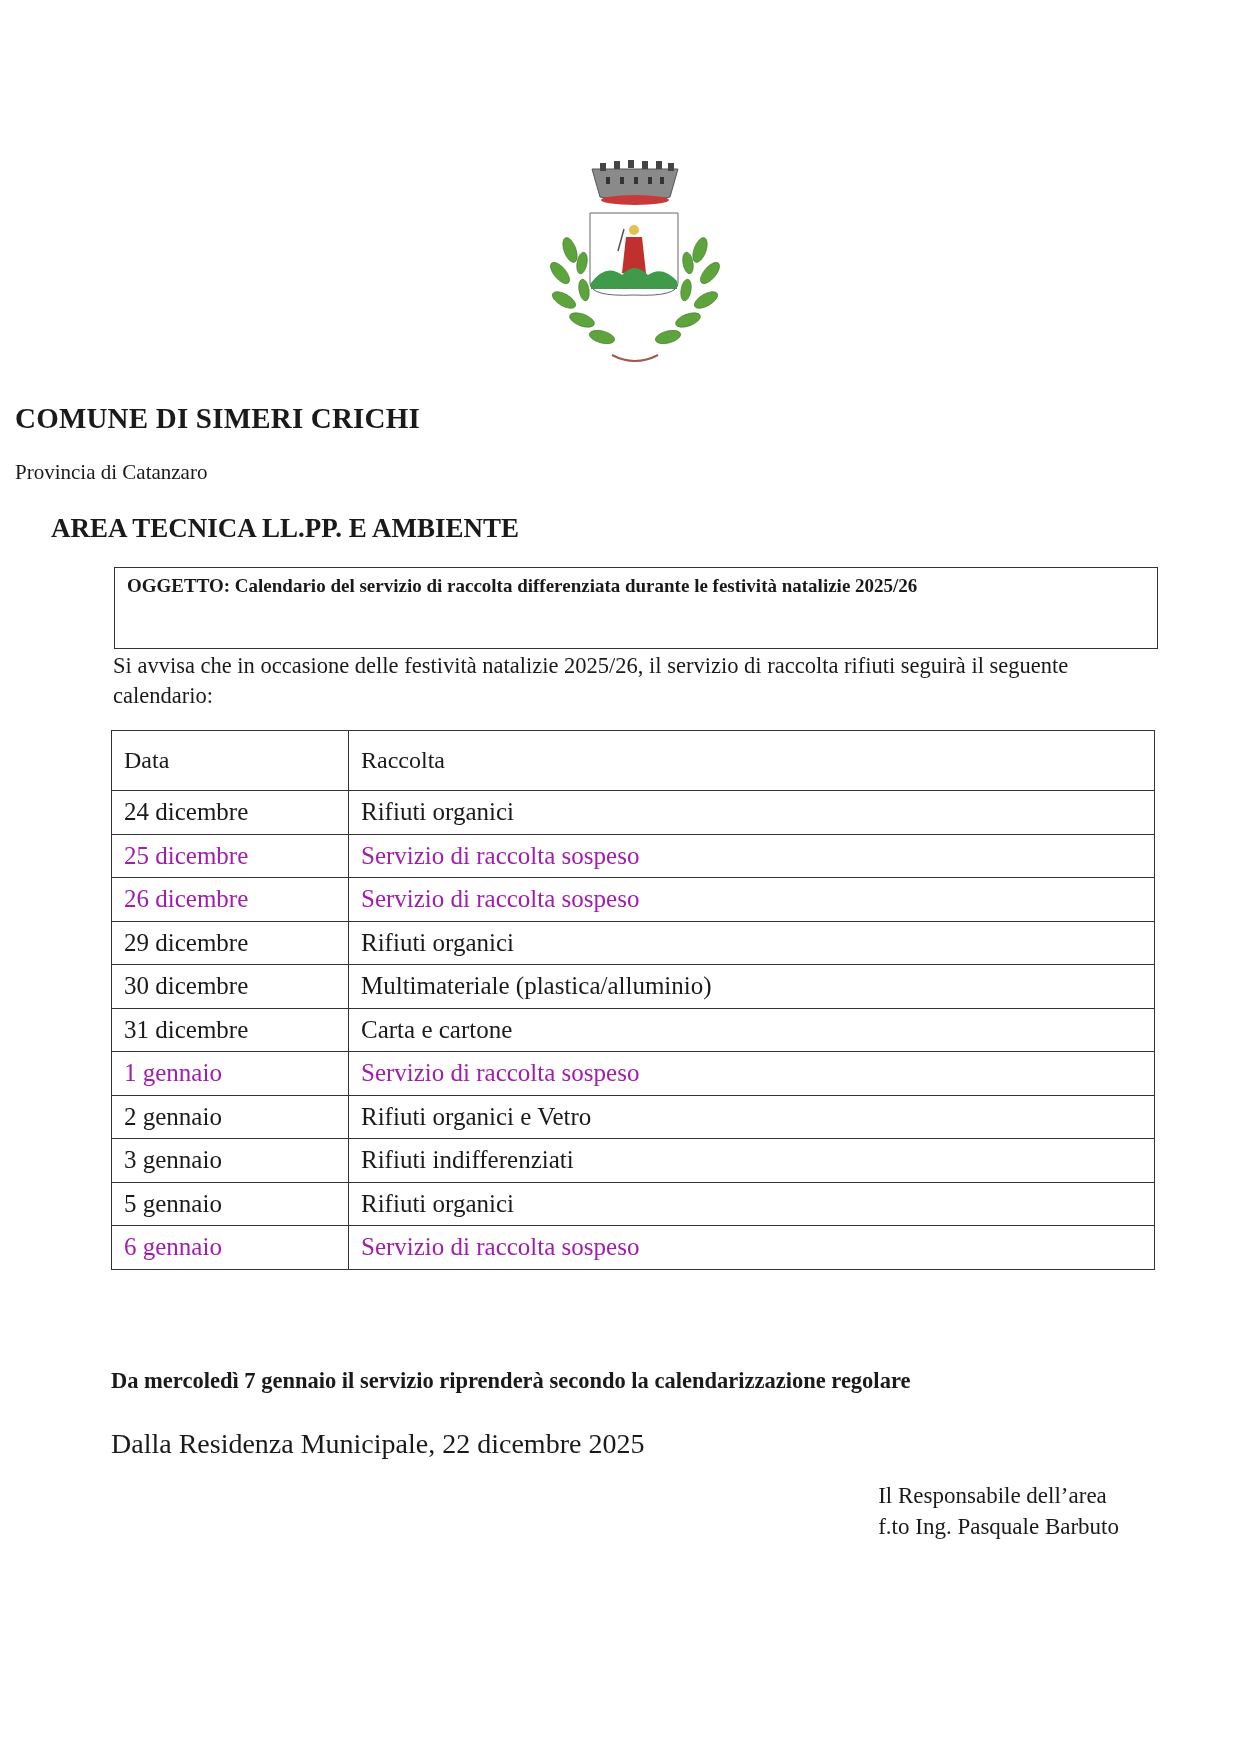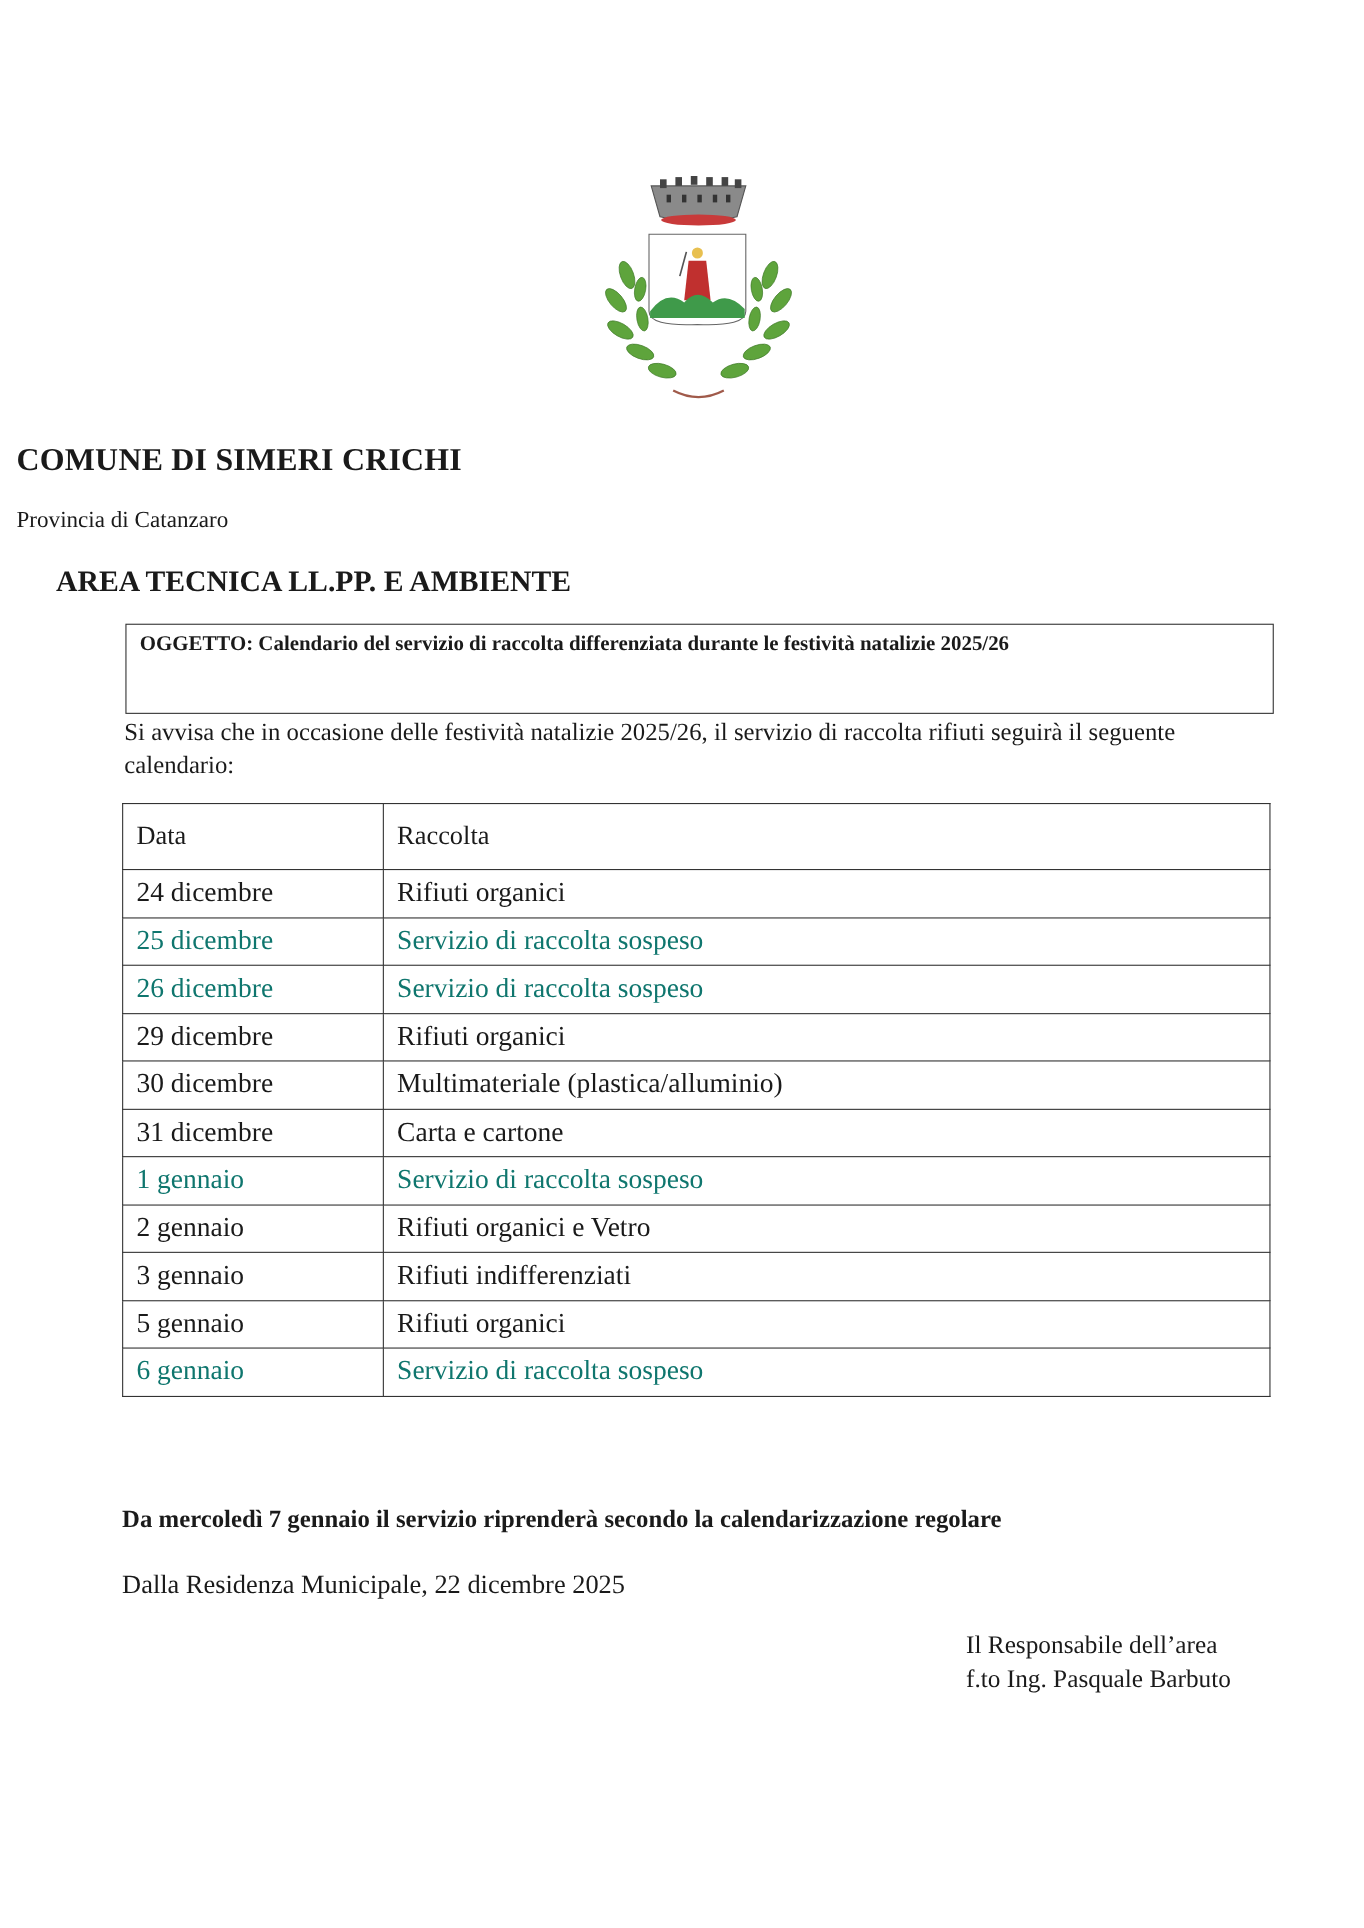--- a/index.html
+++ b/index.html
@@ -12,24 +12,24 @@
     .t3 { top: 513px; font-size: 27px; font-weight: bold; padding-left: 36px; }
     .subject { position: absolute; left: 114px; top: 567px; width: 1044px; height: 82px;
                border: 1.6px solid #333; box-sizing: border-box; padding: 4px 12px;
                font-size: 19px; font-weight: bold; line-height: 28px; }
     .intro { position: absolute; left: 113px; top: 651px; width: 1040px; font-size: 22.5px; line-height: 30px; }
     table.cal { position: absolute; left: 111px; top: 730px; width: 1044px; border-collapse: collapse; }
     table.cal th, table.cal td { border: 1.6px solid #333; font-size: 25px; font-weight: normal;
                text-align: left; padding: 0 12px; height: 43.5px; box-sizing: border-box; }
     table.cal th { height: 60px; font-size: 24px; }
     table.cal td.date, table.cal th.date { width: 237px; }
-    tr.suspended td { color: #0f766e; }
+    tr.suspended td { color: #a21caf; }
     .resume { position: absolute; left: 111px; top: 1368px; font-size: 22.5px; font-weight: bold;
               text-underline-offset: 3px; }
-    .place { position: absolute; left: 111px; top: 1428px; font-size: 24px; }
+    .place { position: absolute; left: 111px; top: 1428px; font-size: 28px; }
     .sign { position: absolute; right: 121px; top: 1480px; text-align: left; font-size: 23px; line-height: 31px; }
   </style>
 </head>
 <body>
 
 <svg class="emblem" viewBox="0 0 210 225">
 
   <path d="M62 14 L148 14 L140 42 Q105 50 70 42 Z" fill="#8a8a8a" stroke="#555" stroke-width="1"></path>
   <g fill="#444">
     <rect x="70" y="8" width="6" height="8"></rect>

